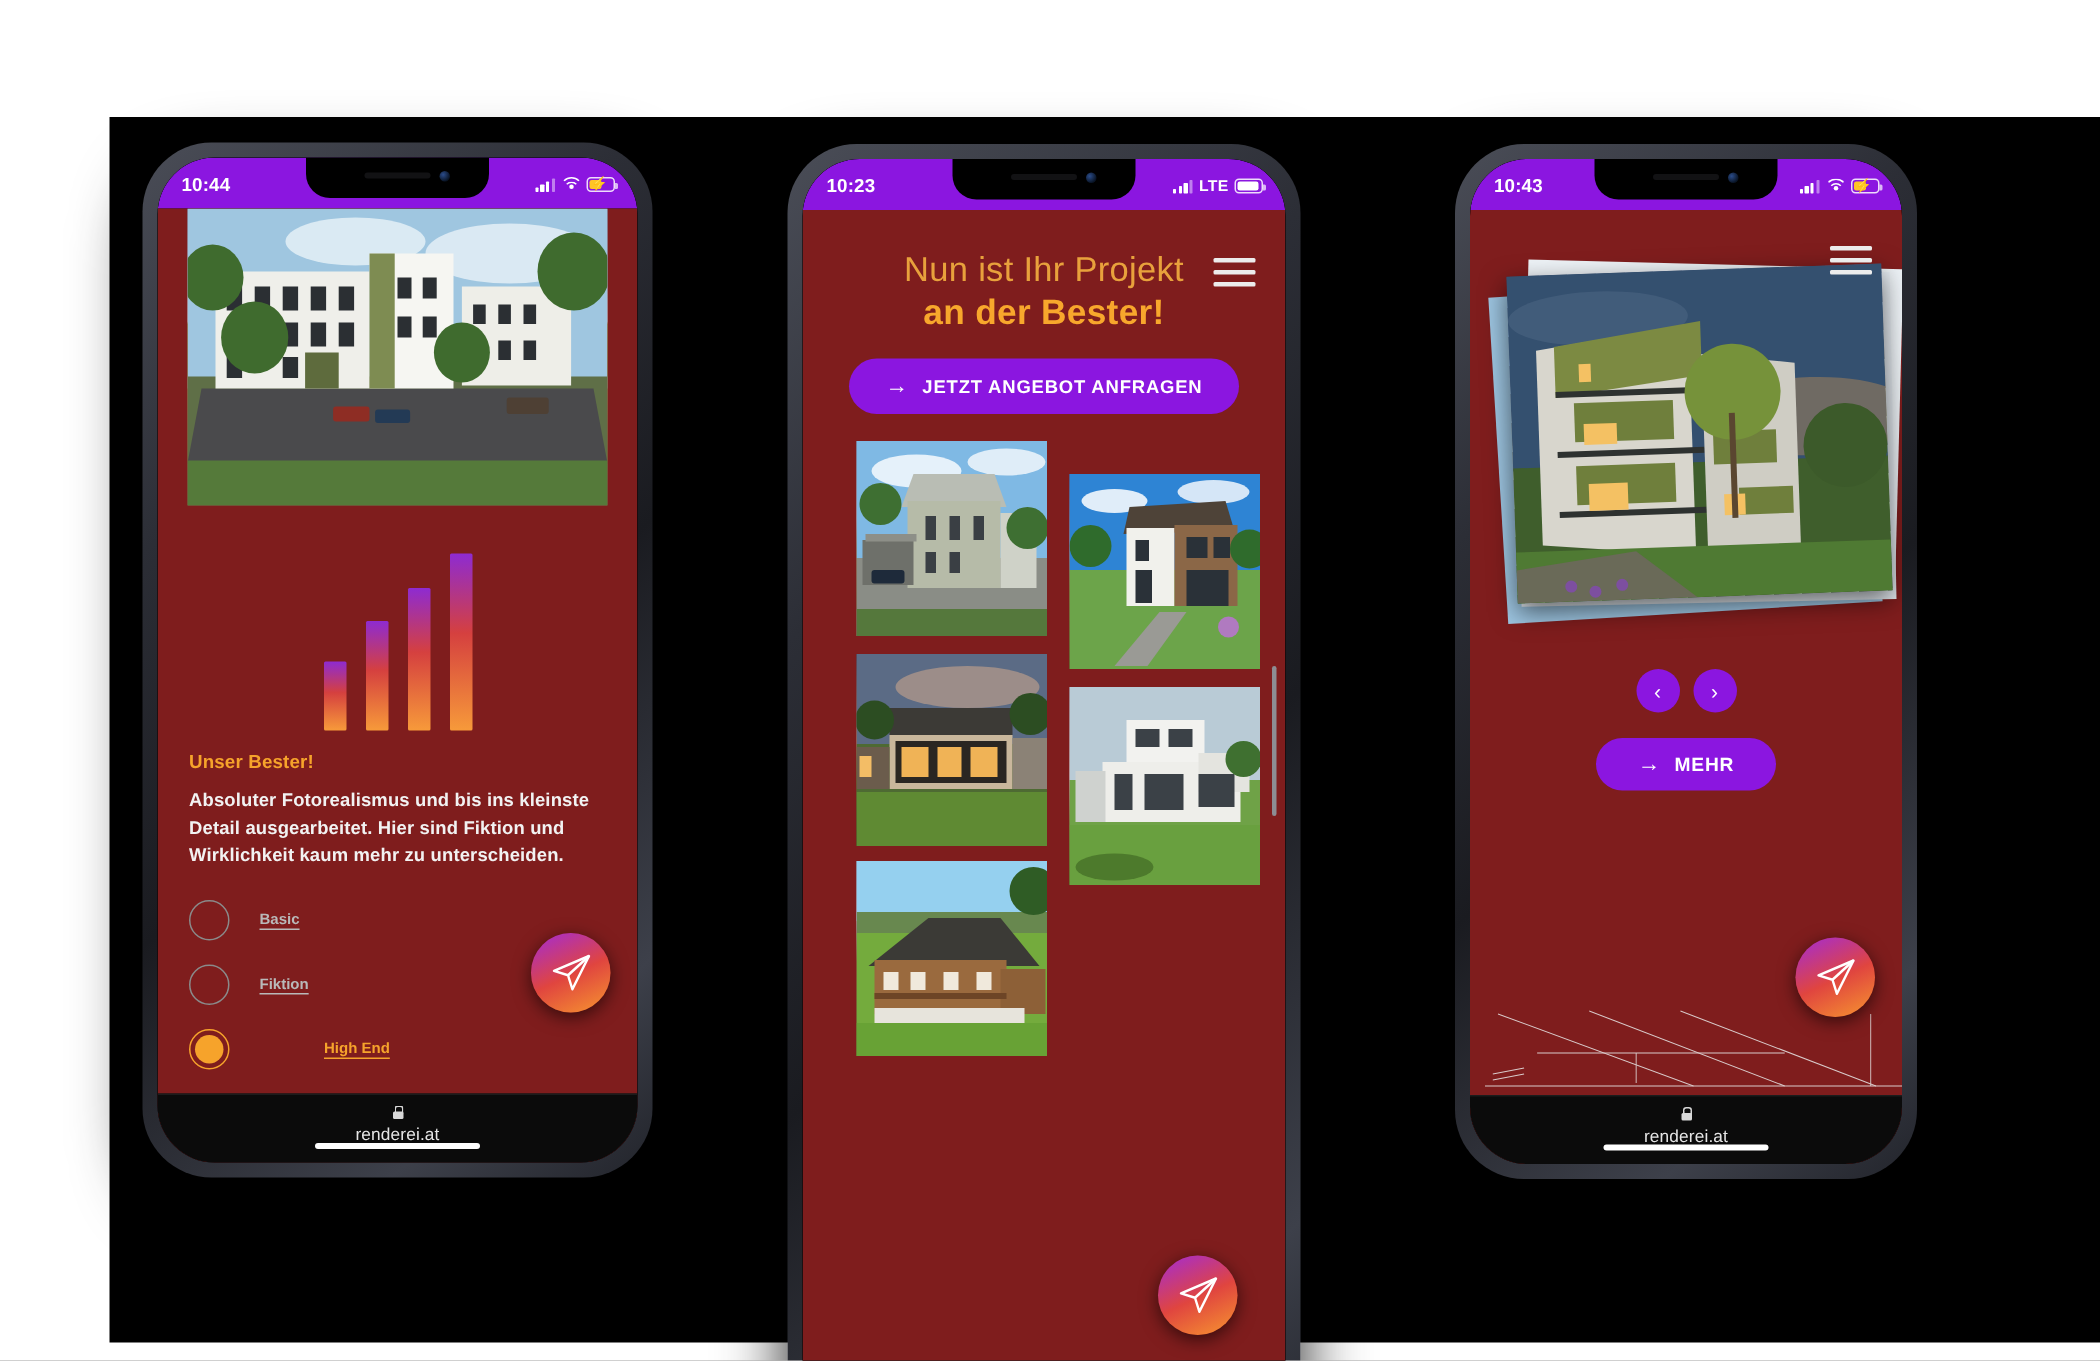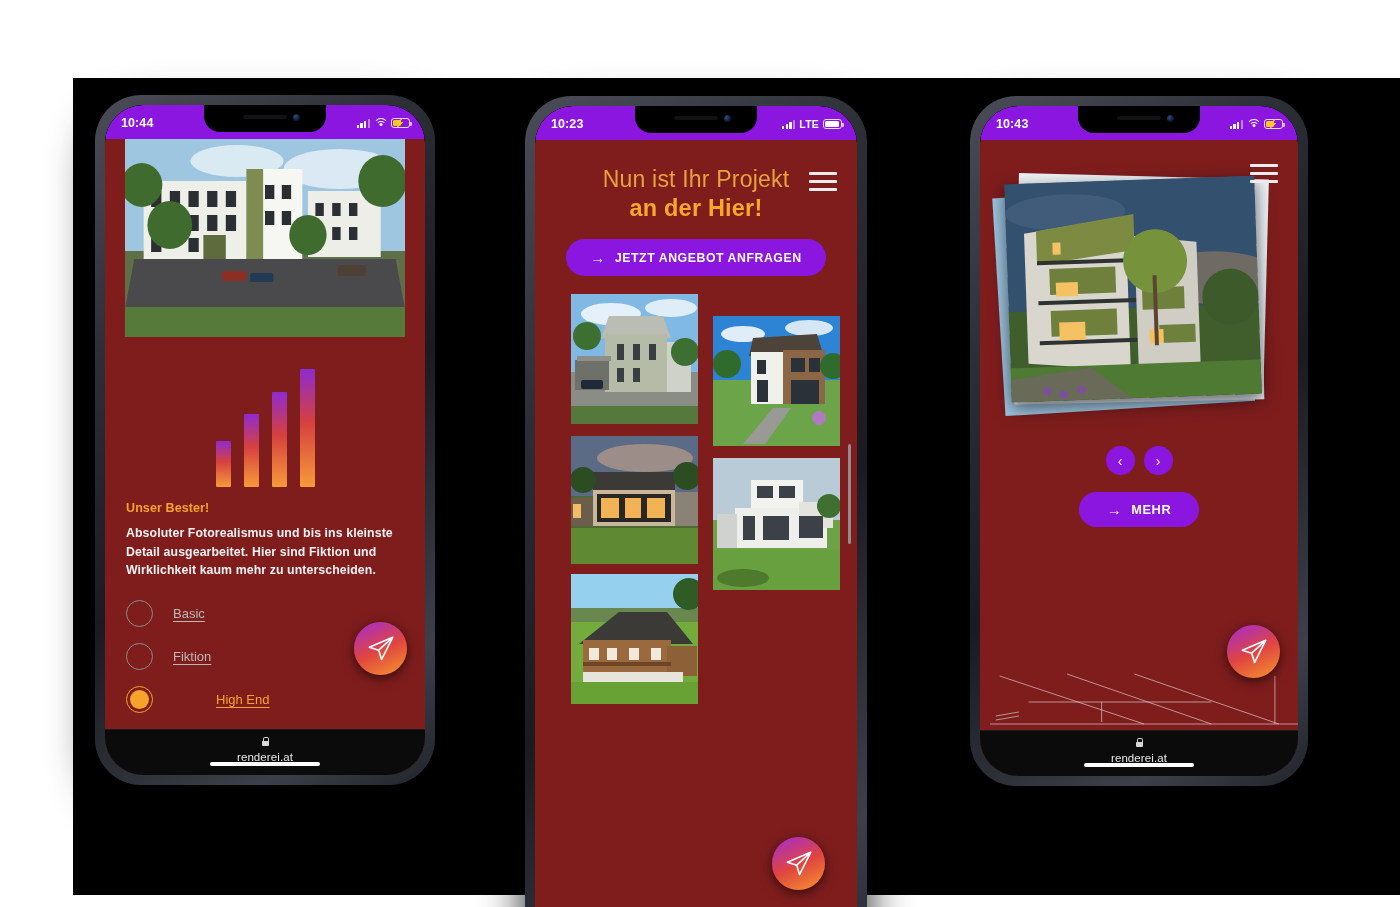--- a/index.html
+++ b/index.html
@@ -125,21 +125,21 @@
 
   .p1-body { padding: 14px 21px 0 21px; }
   .p1-title { color: #F6A32B; font-size: 12.5px; font-weight: 700; margin-bottom: 9px; letter-spacing:.1px; }
   .p1-desc { color: #f2f2f2; font-size: 12.3px; font-weight: 700; line-height: 1.52; letter-spacing: .1px; }
 
   .options { margin-top: 20px; display:flex; flex-direction:column; gap: 16px; }
   .option { display:flex; align-items:center; gap: 20px; }
   .radio { width: 27px; height: 27px; border-radius: 50%; border: 1.8px solid #8a8a8a; flex: none; }
   .option.selected .radio { border-color: #F6A32B; display:flex; align-items:center; justify-content:center; }
   .option.selected .radio::after { content:''; width: 19px; height: 19px; border-radius:50%; background:#F6A32B; }
-  .opt-label { font-size: 13px; font-weight: 400; color: #b9b9b9; text-decoration: underline; text-underline-offset: 2.5px; }
+  .opt-label { font-size: 10px; font-weight: 700; color: #b9b9b9; text-decoration: underline; text-underline-offset: 2.5px; }
   .option.selected .opt-label { color: #F6A32B; padding-left: 43px; }
 
   
   #phone2 { left: 525px; top: 96px; width: 342px; height: 896px; }
   .p2-head { text-align: center; padding-top: 26px; position: relative; }
   .p2-t1 { color: #E8A13C; font-size: 23px; font-weight: 400; letter-spacing: .2px; }
   .p2-t2 { color: #F8A72C; font-size: 23.5px; font-weight: 800; margin-top: 2px; letter-spacing: .2px; }
   .p2-ham { position:absolute; right: 20px; top: 32px; }
   .cta {
     display:inline-flex; align-items:center; gap: 9px; margin-top: 17px;
@@ -152,21 +152,21 @@
   .gallery { position: relative; margin-top: 18px; height: 330px; padding: 0 16px; }
   .g-item { position: absolute; }
   .g1 { left: 36px; top: 0;   width: 127px; height: 130px; background: linear-gradient(#77b6e4 0%,#bfd6e6 40%, #9fa57a 55%, #6e7a52 100%); }
   .g2 { left: 178px; top: 22px; width: 127px; height: 130px; background: linear-gradient(#2a7fd0 0%,#8dc4ea 35%, #7ea455 60%, #4e8433 100%); }
   .g3 { left: 36px; top: 142px; width: 127px; height: 128px; background: linear-gradient(#3f4a63 0%,#b99a80 45%, #5f7a3a 70%, #3f5e27 100%); }
   .g4 { left: 178px; top: 164px; width: 127px; height: 132px; background: linear-gradient(#9fb8c8 0%,#e2e6e8 45%, #76a44c 72%, #4d7a2c 100%); }
   .g5 { left: 36px; top: 280px; width: 127px; height: 130px; background: linear-gradient(#8fcdf0 0%,#cfe6f4 30%, #8a6a48 52%, #57903a 100%); }
   .scrollbar { position:absolute; right: 6px; top: 150px; width: 3px; height: 100px; border-radius: 2px; background: #8d8d93; }
 
   
-  #phone3 { left: 970px; top: 96px; width: 338px; height: 690px; }
+  #phone3 { left: 970px; top: 96px; width: 308px; height: 690px; }
   .p3-ham { position:absolute; right: 20px; top: 24px; z-index: 6; }
   .stackwrap { position: relative; height: 270px; margin-top: 24px; }
   .card { position:absolute; left: 28px; top: 16px; width: 250px; height: 218px; background: #cfe0ef; }
   .card.c1 { transform: rotate(-3.5deg) translate(-10px, 10px); background: #9ec6e2; }
   .card.c2 { transform: rotate(1.5deg) translate(8px, -4px); background: #eef3f7; }
   .card.c3 { transform: rotate(-1.2deg) translate(4px, 4px); background: #e8eef4; }
   .card.photo {
     transform: rotate(-2deg);
     background: linear-gradient(170deg,#2f4663 0%, #44597a 22%, #6e6f63 48%, #4c6b3c 72%, #2c4224 100%);
     box-shadow: 0 6px 18px rgba(0,0,0,.6);
@@ -327,21 +327,21 @@
           </div>
         </div>
         <div class="notch">
             <div class="spk"></div>
             <div class="cam"></div>
           </div>
 
         <div class="content">
           <div class="p2-head">
             <div class="p2-t1">Nun ist Ihr Projekt</div>
-            <div class="p2-t2">an der Hier!</div>
+            <div class="p2-t2">an der Bester!</div>
             <div class="hamburger p2-ham">
                 <i></i>
                 <i></i>
                 <i></i>
               </div>
             <button class="cta">
               <span class="arrow-r">→</span>
               <span>JETZT ANGEBOT ANFRAGEN</span>
             </button>
           </div>

